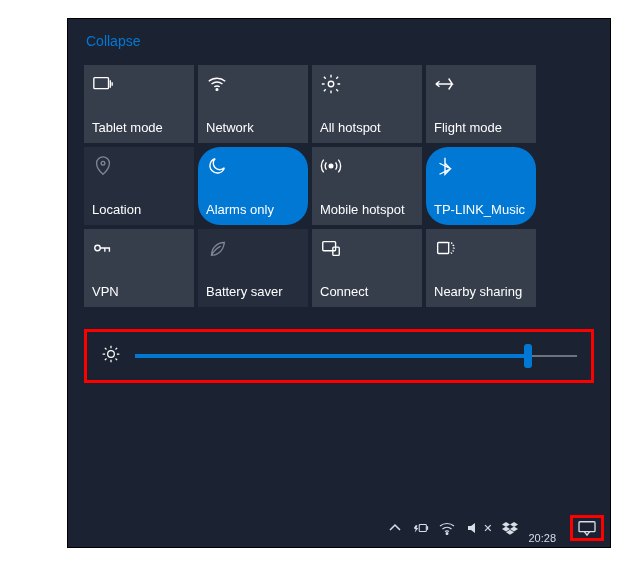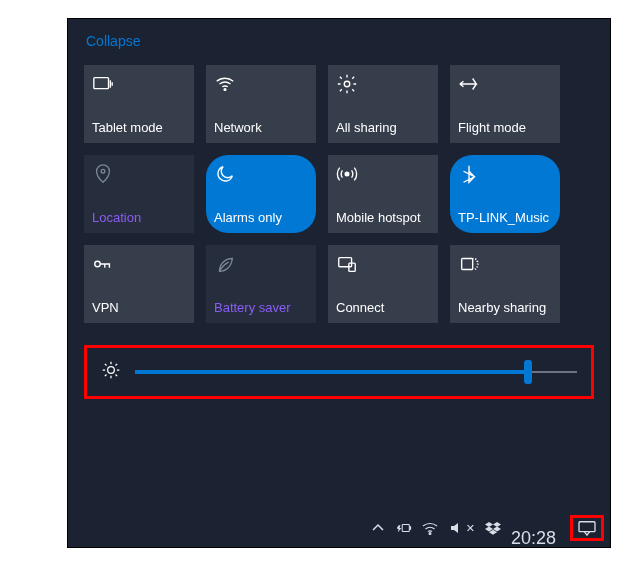--- a/index.html
+++ b/index.html
@@ -24,35 +24,35 @@
   .collapse {
     color: #0078d4;
     font-size: 14px;
     padding: 14px 18px 8px 18px;
     cursor: pointer;
   }
   .tiles {
     display: grid;
     grid-template-columns: repeat(4, 110px);
     grid-auto-rows: 78px;
-    gap: 12px;
+    gap: 4px;
     padding: 8px 16px 0 16px;
   }
   .tile {
     background: rgba(255,255,255,0.12);
     position: relative;
     padding: 8px 8px;
     display: flex;
     flex-direction: column;
     justify-content: space-between;
     cursor: pointer;
   }
   .tile.disabled {
     background: rgba(255,255,255,0.05);
-    color: #8b5cf6;
+    color: #ffffff;
   }
   .tile.active {
     background: #0078d4;
     color: #fff;
     border-radius: 22px;
   }
   .tile .icon {
     font-size: 18px;
     line-height: 1;
     height: 22px;
@@ -109,21 +109,21 @@
     display: flex;
     align-items: center;
     justify-content: flex-end;
     padding-right: 6px;
     gap: 10px;
     color: #d8dde6;
     font-size: 13px;
   }
   .tray-icon { font-size: 14px; color: #d8dde6; cursor: pointer; }
   .tray-icon svg { width: 16px; height: 14px; display:block; }
-  .clock { font-size: 18px; margin-top: 20px; }
+  .clock { font-size: 11px; margin-top: 20px; }
   .action-center-button {
     border: 3px solid #ff0000;
     padding: 2px 4px;
     margin-left: 4px;
     cursor: pointer;
   }
   .action-center-button svg { width: 20px; height: 16px; display:block; }
   .mute-group { display:flex; align-items:center; gap:2px; }
   .mute-x { font-size: 11px; }
 </style>
@@ -157,21 +157,21 @@
       <span class="label">Network</span>
     </div>
 
     <div class="tile">
       <span class="icon">
         <svg viewBox="0 0 24 24" fill="none" stroke="#fff" stroke-width="1.5">
             <circle cx="12" cy="12" r="3"></circle>
             <path d="M12 2v3M12 19v3M4.2 4.2l2.1 2.1M17.7 17.7l2.1 2.1M2 12h3M19 12h3M4.2 19.8l2.1-2.1M17.7 6.3l2.1-2.1"></path>
           </svg>
       </span>
-      <span class="label">All sharing</span>
+      <span class="label">All hotspot</span>
     </div>
 
     <div class="tile">
       <span class="icon">
         <svg viewBox="0 0 24 24" fill="none" stroke="#fff" stroke-width="1.5">
             <path d="M2 12h18l-4-6m4 6-4 6M2 12l4-3m-4 3 4 3"></path>
           </svg>
       </span>
       <span class="label">Flight mode</span>
     </div>

